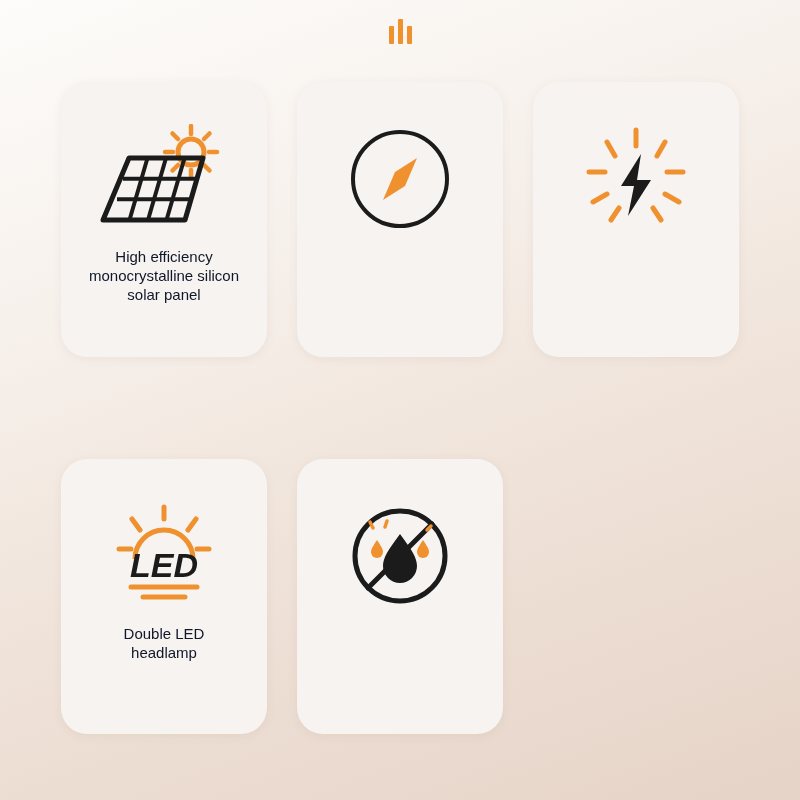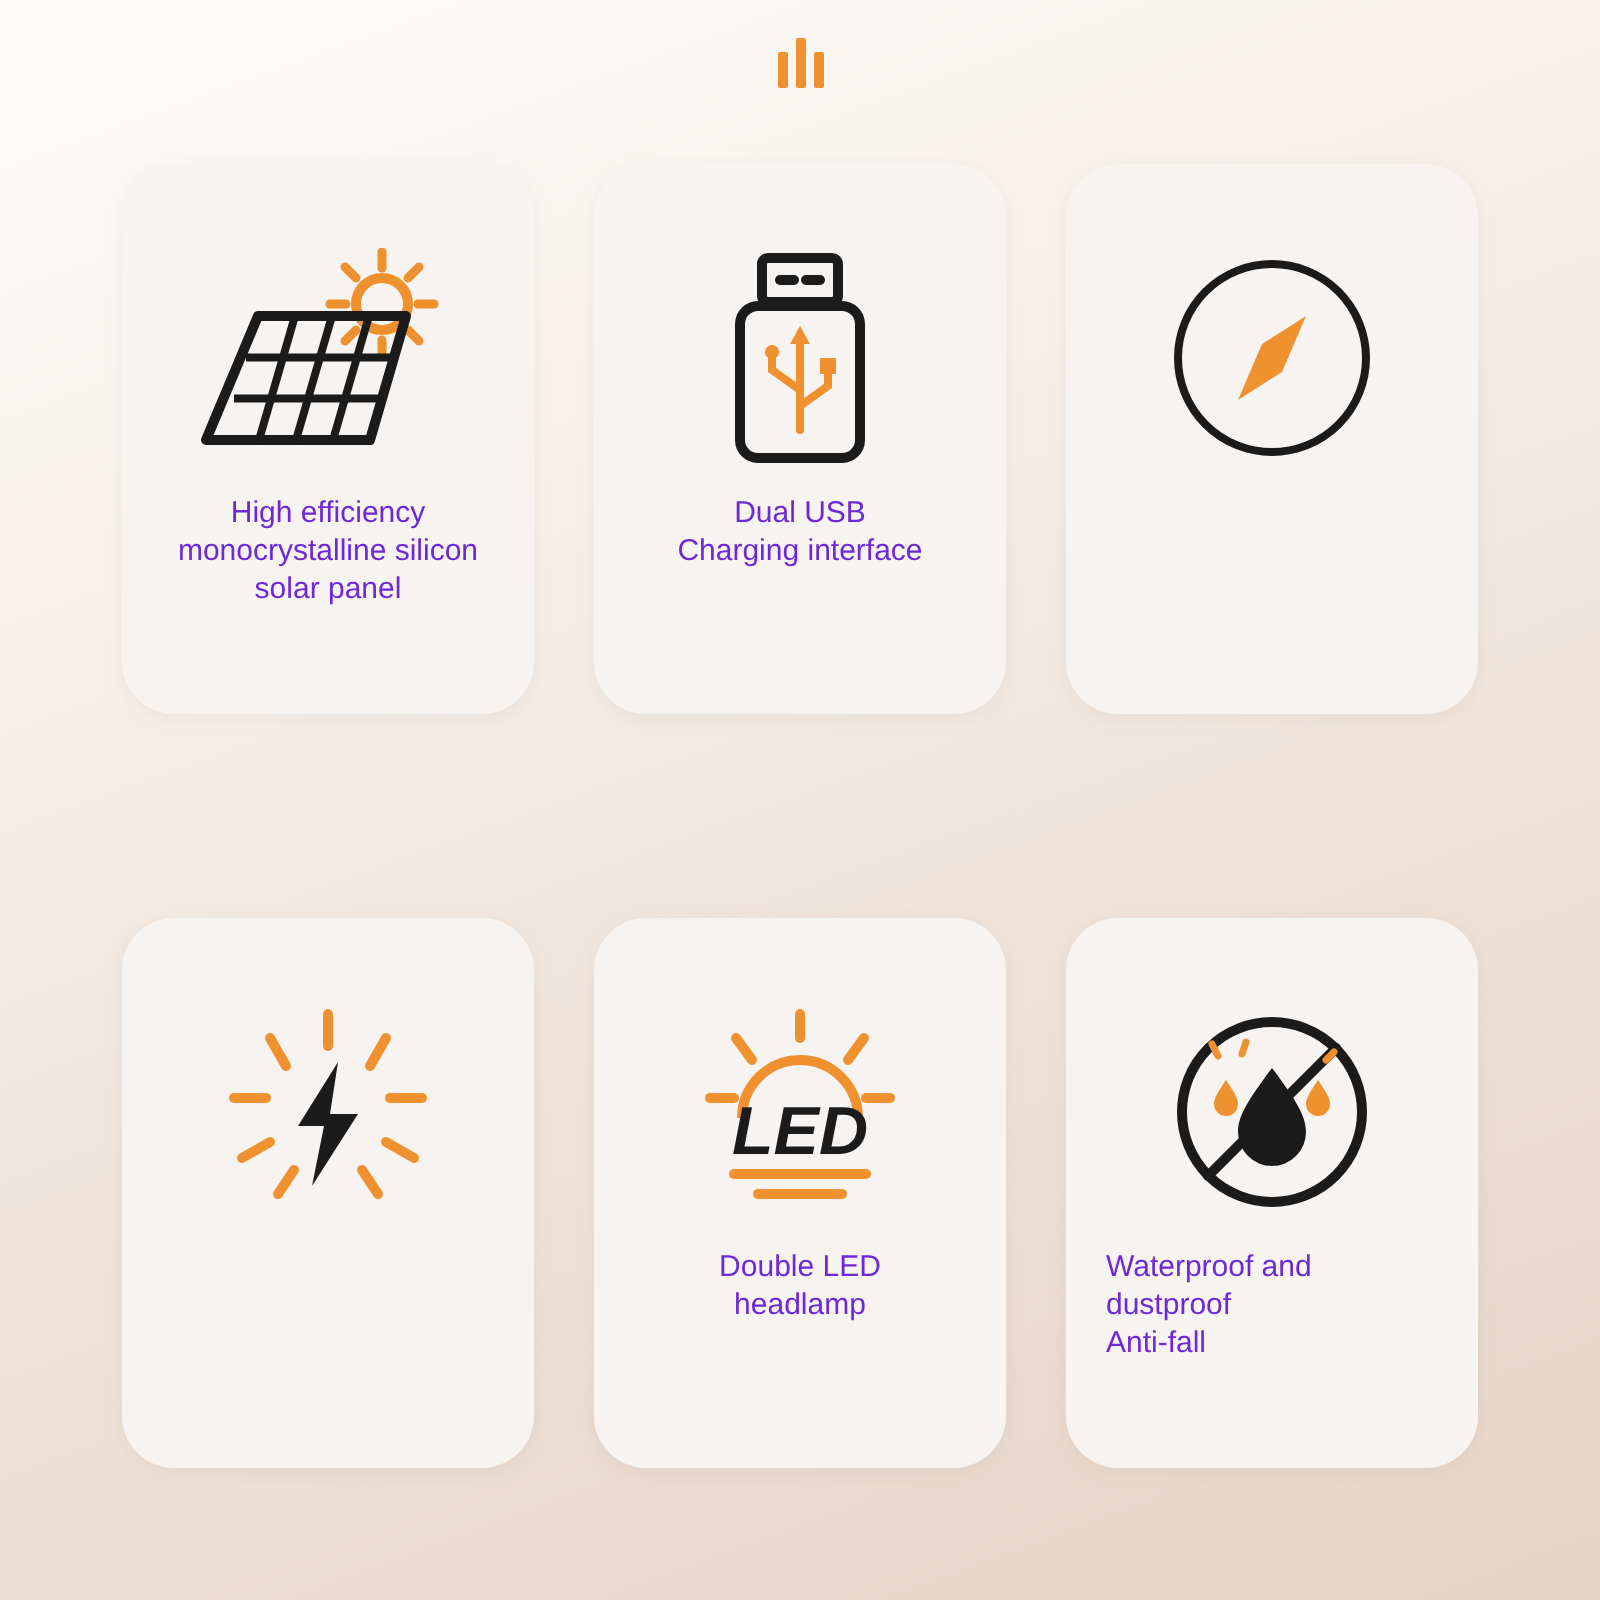--- a/index.html
+++ b/index.html
@@ -68,21 +68,21 @@
     height: 125px;
     display: flex;
     align-items: center;
     justify-content: flex-end;
   }
 
   .caption {
     margin-top: 6px;
     font-size: 15px;
     line-height: 1.28;
-    color: #6d28d9;
+    color: #0f172a;
     text-align: center;
     padding: 0 8px;
     white-space: pre-line;
   }
   .caption.left {
     text-align: left;
     align-self: flex-start;
     padding-left: 20px;
   }
 </style>
@@ -125,41 +125,20 @@
               <line x1="81.5" y1="0" x2="63.5" y2="62"></line>
             </g>
           </g>
         </svg>
       </div>
       <div class="caption">High efficiency
 monocrystalline silicon
 solar panel</div>
     </div>
 
-    <div class="card">
-      <div class="icon-wrap">
-        <svg width="110" height="112" viewBox="0 0 110 112">
-          <rect x="36" y="6" width="38" height="22" rx="3" fill="none" stroke="#1b1b1b" stroke-width="5"></rect>
-          <line x1="45" y1="17" x2="52" y2="17" stroke="#1b1b1b" stroke-width="5" stroke-linecap="round"></line>
-          <line x1="58" y1="17" x2="65" y2="17" stroke="#1b1b1b" stroke-width="5" stroke-linecap="round"></line>
-          <rect x="25" y="30" width="60" height="76" rx="9" fill="none" stroke="#1b1b1b" stroke-width="5"></rect>
-
-          <g stroke="#f0912f" stroke-width="4" fill="none" stroke-linecap="round">
-            <line x1="55" y1="44" x2="55" y2="92"></line>
-            <polygon points="55,40 50,49 60,49" fill="#f0912f" stroke="none"></polygon>
-            <path d="M55 72 L41 62 L41 56"></path>
-            <circle cx="41" cy="53" r="3.5" fill="#f0912f" stroke="none"></circle>
-            <path d="M55 80 L69 70 L69 63"></path>
-            <rect x="65" y="56" width="8" height="8" fill="#f0912f" stroke="none"></rect>
-          </g>
-        </svg>
-      </div>
-      <div class="caption">Dual USB
-Charging interface</div>
-    </div>
 
     <div class="card">
       <div class="icon-wrap">
         <svg width="110" height="110" viewBox="0 0 110 110">
           <circle cx="55" cy="55" r="47" fill="none" stroke="#1b1b1b" stroke-width="4"></circle>
           <polygon points="72,34 60,62 38,76 50,48" fill="#f0912f"></polygon>
         </svg>
       </div>
     </div>
 
@@ -212,19 +191,16 @@
 
           <path d="M34 40 C30 46 28 49 28 52 a6 6 0 0 0 12 0 c0 -3 -2 -6 -6 -12 z" fill="#f0912f"></path>
           <path d="M80 40 C76 46 74 49 74 52 a6 6 0 0 0 12 0 c0 -3 -2 -6 -6 -12 z" fill="#f0912f"></path>
           <g stroke="#f0912f" stroke-width="3.5" stroke-linecap="round">
             <line x1="30" y1="28" x2="27" y2="22"></line>
             <line x1="42" y1="27" x2="44" y2="21"></line>
             <line x1="84" y1="30" x2="88" y2="26"></line>
           </g>
         </svg>
       </div>
-      <div class="caption left">Waterproof and
-dustproof
-Anti-fall</div>
     </div>
 
   </div>
 </div>
 
 </body></html>

